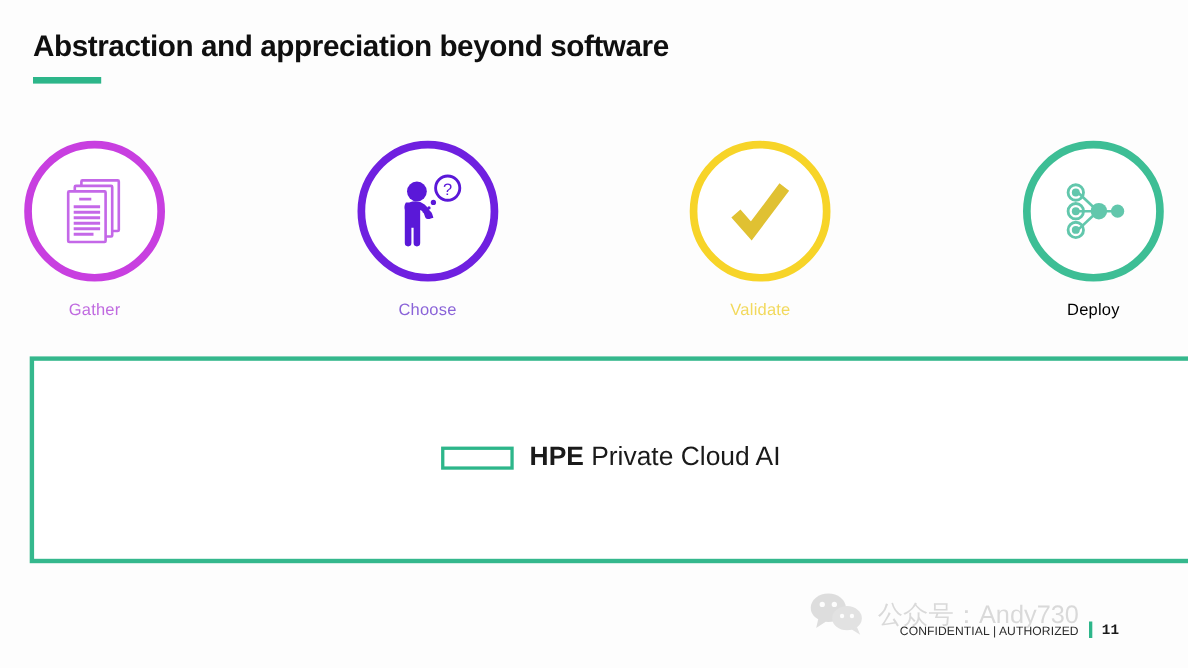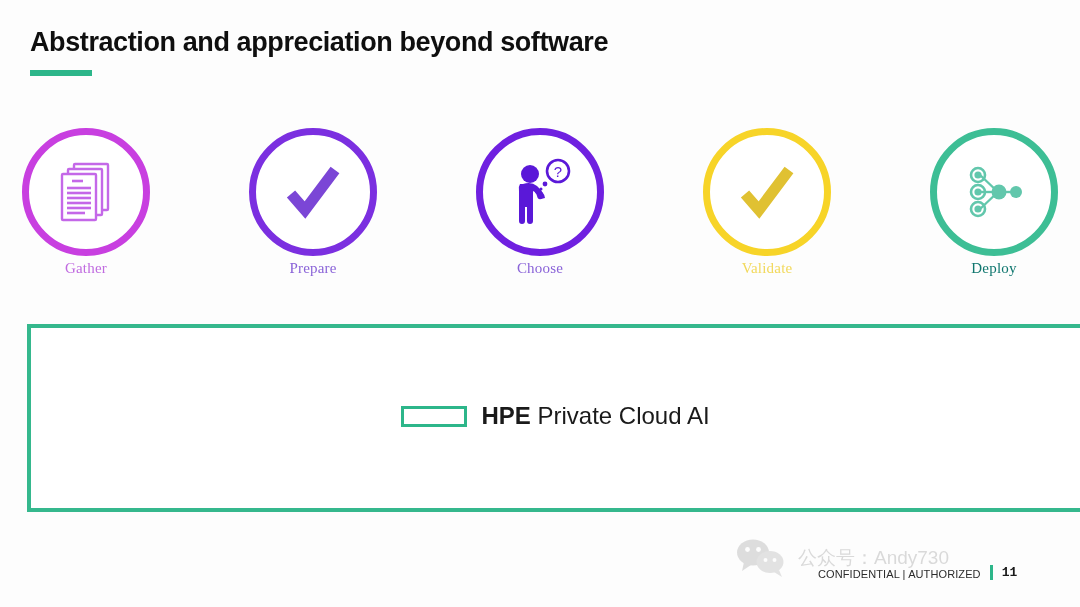--- a/index.html
+++ b/index.html
@@ -61,23 +61,23 @@
     border-radius: 50%;
     border-style: solid;
     border-width: 7px;
     box-sizing: border-box;
     display: flex;
     align-items: center;
     justify-content: center;
     background: #ffffff;
   }
   .stage-label {
-    margin-top: 4px;
+    margin-top: 17px;
     font-size: 15px;
-    font-family: Liberation Serif, serif;
+    font-family: Liberation Sans, sans-serif;
     letter-spacing: 0.2px;
   }
   .stage-icon {
     width: 72px;
     height: 72px;
     display: block;
   }
 
   
   #product-box {
@@ -127,21 +127,21 @@
     align-items: center;
     gap: 10px;
     opacity: 0.55;
   }
   #wechat-icon {
     width: 52px;
     height: 40px;
     display: block;
   }
   #watermark-text {
-    font-size: 19px;
+    font-size: 23px;
     color: #bdbdbd;
     white-space: nowrap;
     font-family: "Liberation Sans", sans-serif;
   }
 
   #footer-bar {
     position: absolute;
     left: 818px;
     top: 565px;
     display: flex;
@@ -190,30 +190,20 @@
             <line x1="17" y1="47" x2="41" y2="47"></line>
             <line x1="17" y1="52" x2="41" y2="52"></line>
             <line x1="17" y1="57" x2="35" y2="57"></line>
           </g>
         </svg>
         </span>
       </div>
       <div class="stage-label" style="color: rgb(192, 107, 224);">Gather</div>
     </div>
     <div class="stage">
-      <div class="stage-circle" style="border-color: rgb(123, 47, 224);">
-        <span>
-          <svg class="stage-icon" viewBox="0 0 72 72" xmlns="http://www.w3.org/2000/svg">
-          <path d="M14 38 L28 54 L58 14" fill="none" stroke="#7B46D6" stroke-width="11" stroke-linecap="butt" stroke-linejoin="miter"></path>
-        </svg>
-        </span>
-      </div>
-      <div class="stage-label" style="color: rgb(138, 99, 216);">Prepare</div>
-    </div>
-    <div class="stage">
       <div class="stage-circle" style="border-color: rgb(111, 32, 224);">
         <span>
           <svg class="stage-icon" viewBox="0 0 72 72" xmlns="http://www.w3.org/2000/svg" fill="#5A18D8">
           <circle cx="26" cy="18" r="9"></circle>
           <path d="M19 28 q8 -3 14 2 q4 3 6 8 q1 4 -2 5 q-3 1 -4 -3 q-1 -4 -4 -5 l0 30 q0 3 -3 3 q-3 0 -3 -3 l0 -14 l-2 0 l0 14 q0 3 -3 3 q-3 0 -3 -3 l0 -30 q-1 -4 1 -7 z"></path>
           <path d="M33 33 q7 2 8 9 l-4 1 q-1 -5 -6 -6 z"></path>
           <circle cx="54" cy="15" r="11" fill="none" stroke="#5A18D8" stroke-width="2.6"></circle>
           <text x="54" y="21" font-size="15" font-family="Liberation Sans, sans-serif" text-anchor="middle" fill="#5A18D8">?</text>
           <circle cx="41" cy="28" r="2.4"></circle>
           <circle cx="37" cy="33" r="1.5"></circle>
@@ -250,21 +240,21 @@
           <g fill="#62C7AC">
             <circle cx="20" cy="19" r="3.6"></circle>
             <circle cx="20" cy="36" r="3.6"></circle>
             <circle cx="20" cy="53" r="3.6"></circle>
             <circle cx="41" cy="36" r="7.5"></circle>
             <circle cx="58" cy="36" r="6"></circle>
           </g>
         </svg>
         </span>
       </div>
-      <div class="stage-label" style="color: #0f766e;">Deploy</div>
+      <div class="stage-label" style="color: #000000;">Deploy</div>
     </div>
   </div>
 
 <div id="product-box" style="border-color: rgb(53, 184, 141);">
   <div id="product-logo-row">
     <span id="hpe-logo-mark" style="border-color: rgb(45, 182, 138);"></span>
     <span id="product-name">
       <span class="brand">HPE</span><span> Private Cloud AI</span>
     </span>
   </div>

